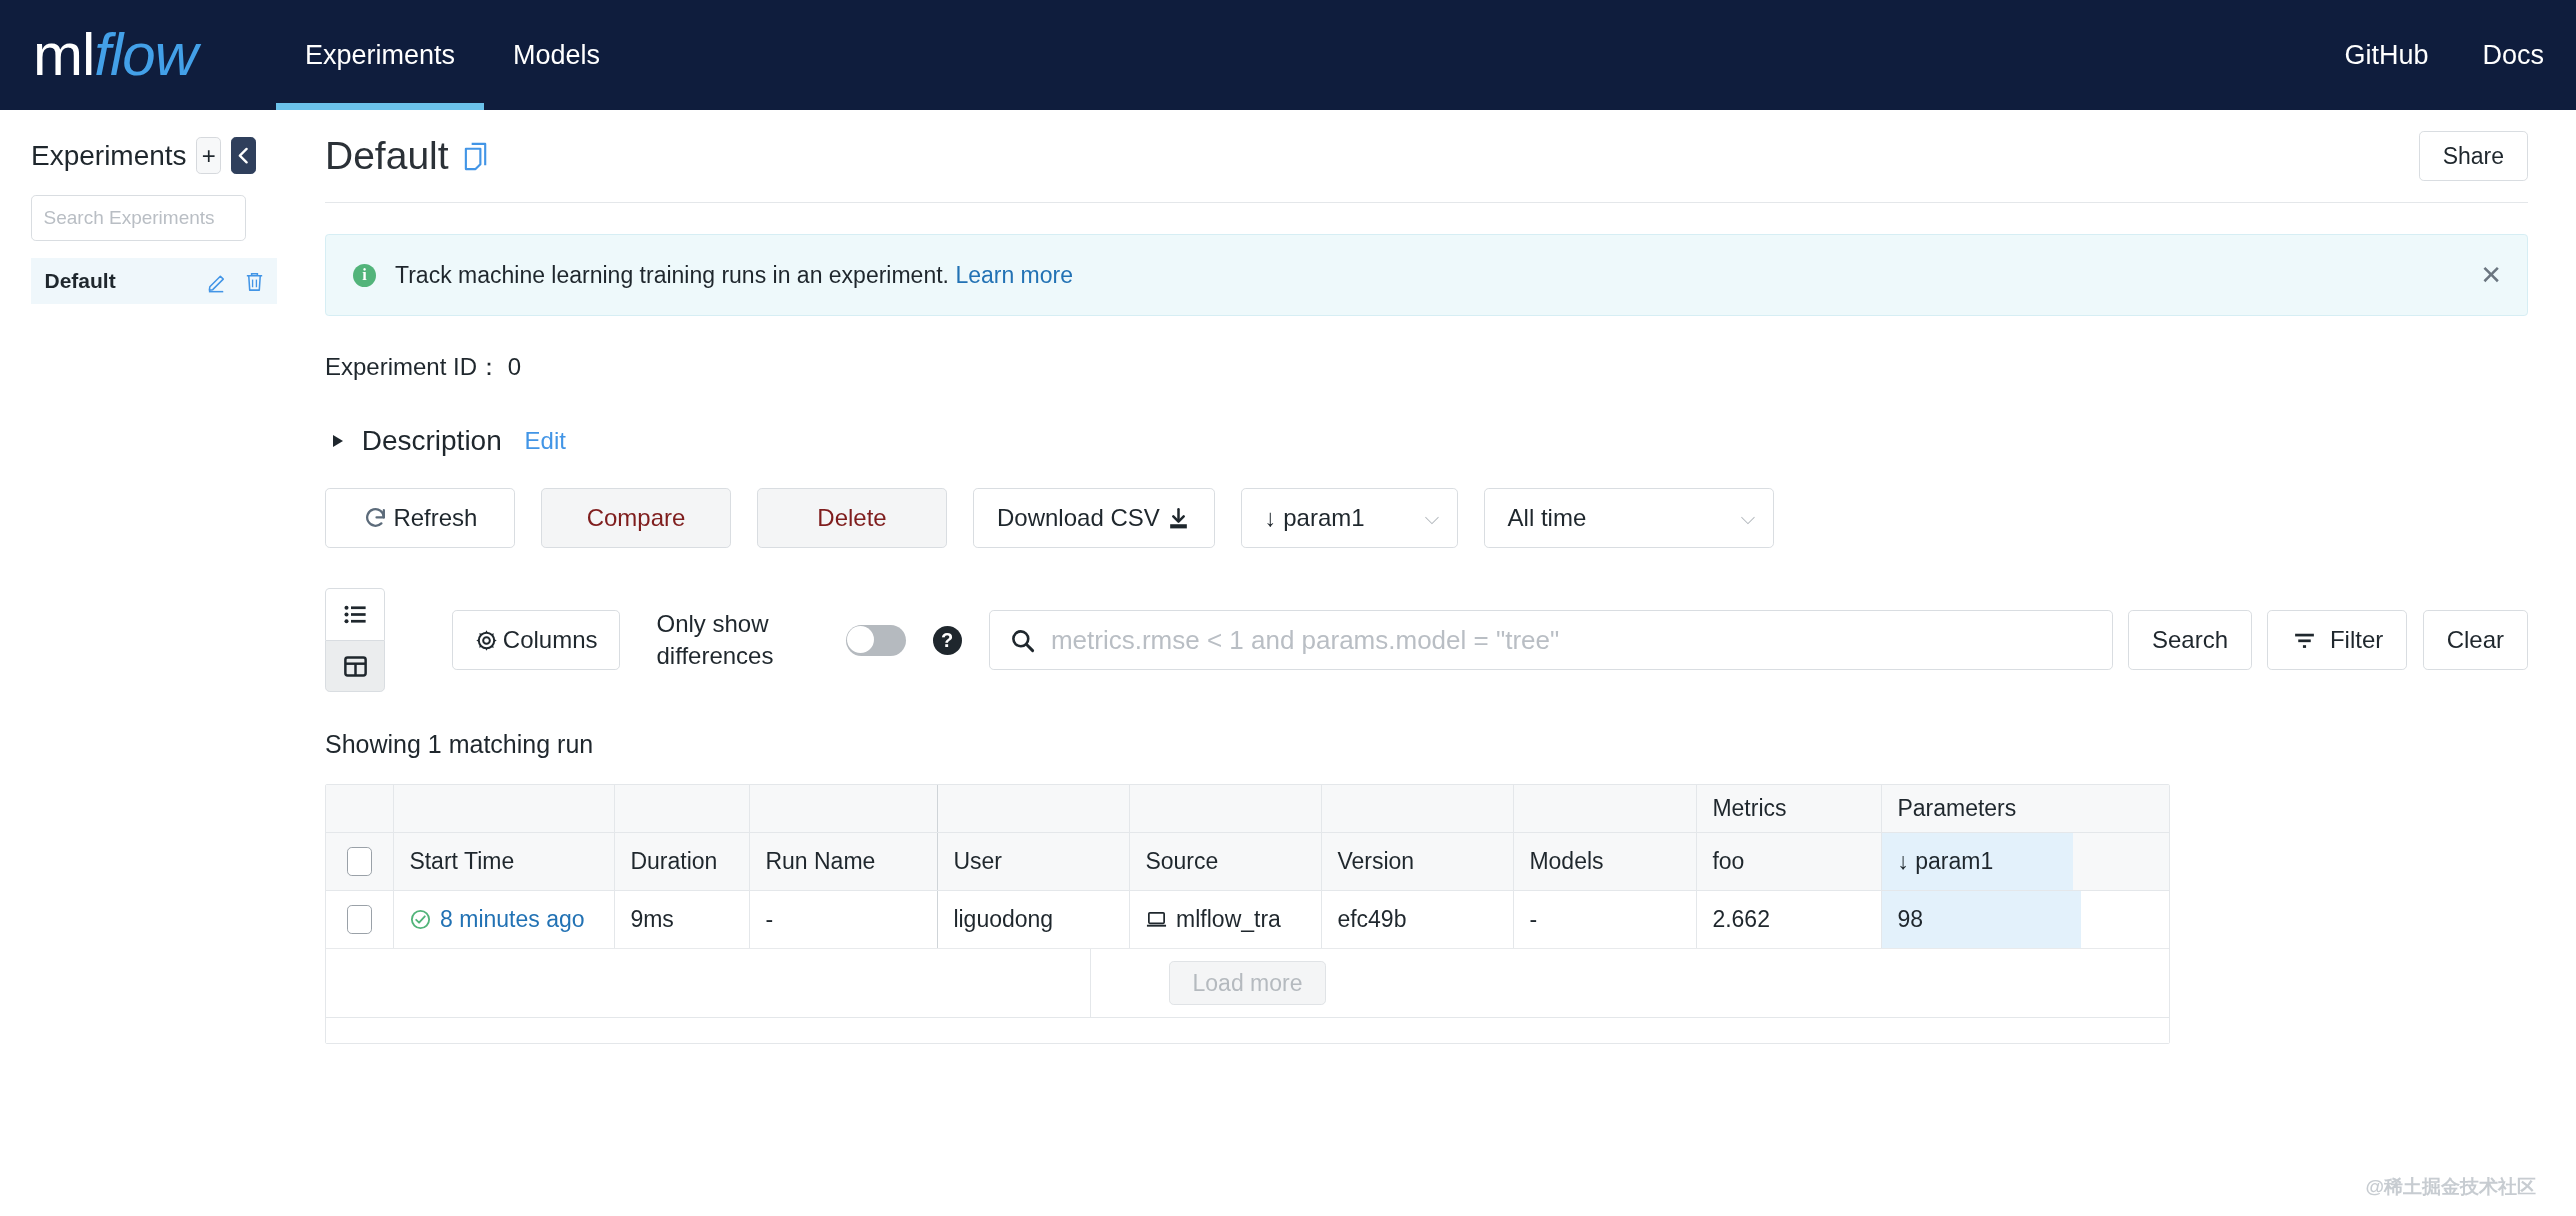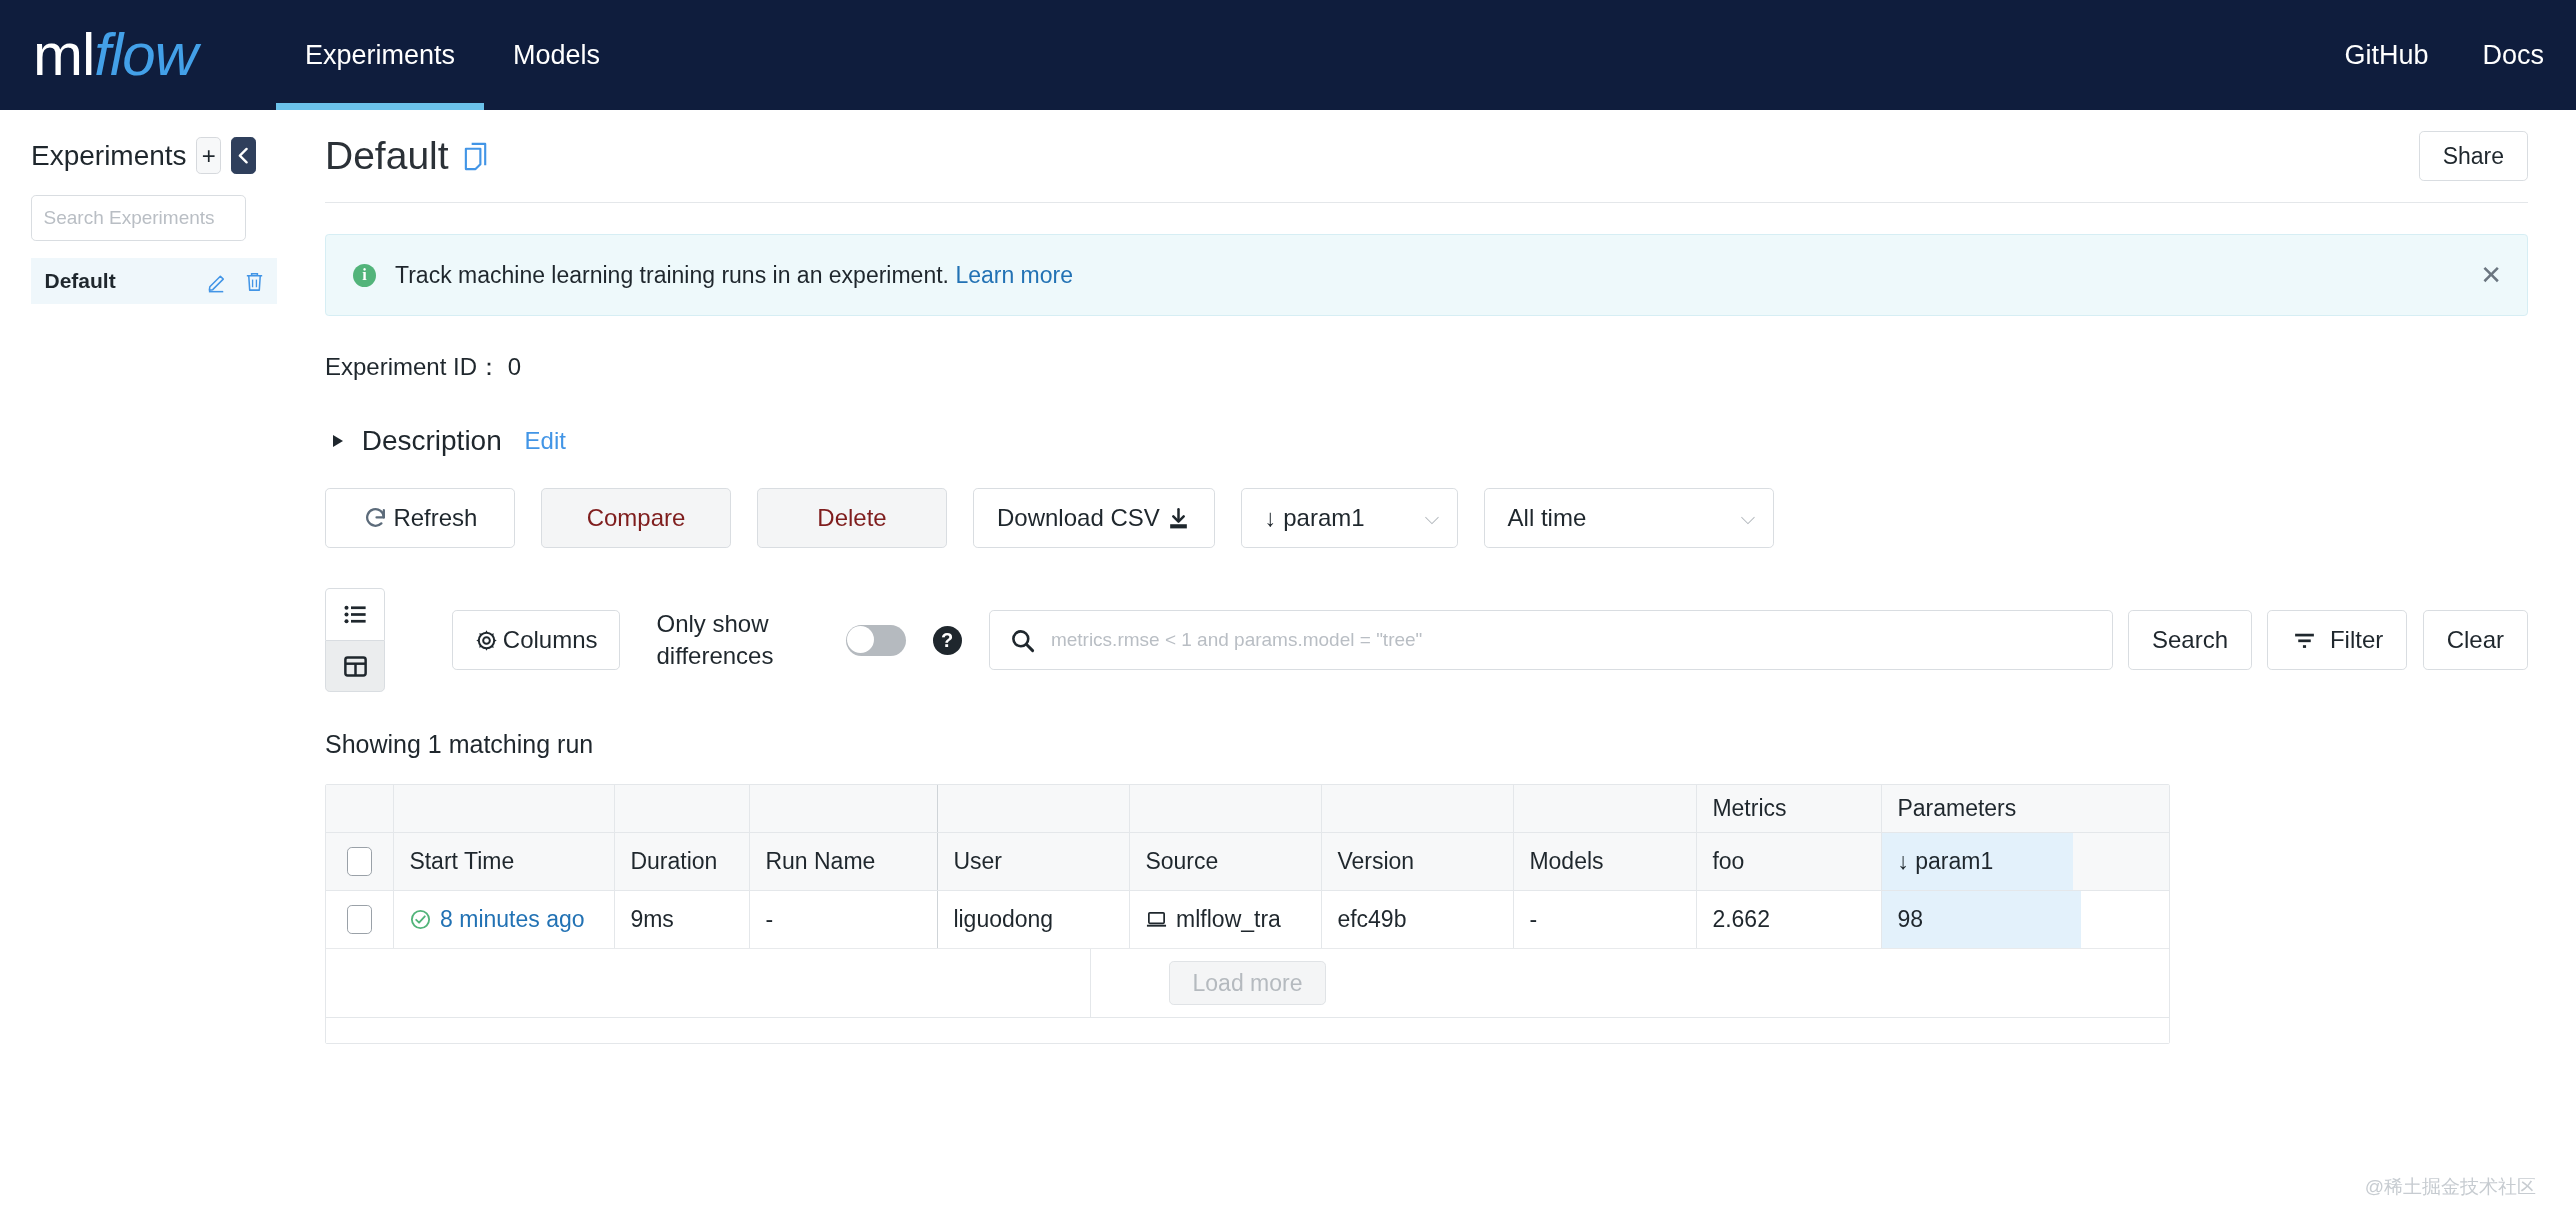--- a/index.html
+++ b/index.html
@@ -326,21 +326,21 @@
     border: 1px solid #d9dde1;
     border-radius: 4.8px;
     background: #fff;
     display: flex; align-items: center;
     padding: 0 19px;
     min-width: 0;
   }
   .search-input {
     border: none; outline: none;
     flex: 1;
-    font-size: 19px;
+    font-size: 26px;
     font-family: "Liberation Sans", sans-serif;
     color: #be185d;
     background: transparent;
     margin-left: 15.4px;
     min-width: 0;
   }
   .search-input::placeholder { color: #b9bec4; }
   .act-btn {
     margin-left: 15.4px;
     height: 60px;
@@ -426,20 +426,21 @@
     font-family: "Liberation Sans", sans-serif;
   }
   .tailrow { height: 25px; background: #fff; }
 
   .watermark {
     position: absolute;
     right: 40px; bottom: 17.3px;
     font-size: 19px;
     color: #c7ccd1;
     white-space: nowrap;
+    font-weight: bold;
   }
 </style>
 </head>
 <body>
 
 <div class="topnav">
   <div class="logo-wrap">
     <div class="logo">
       <span class="ml">ml</span><span class="flow">flow</span>
     </div>

